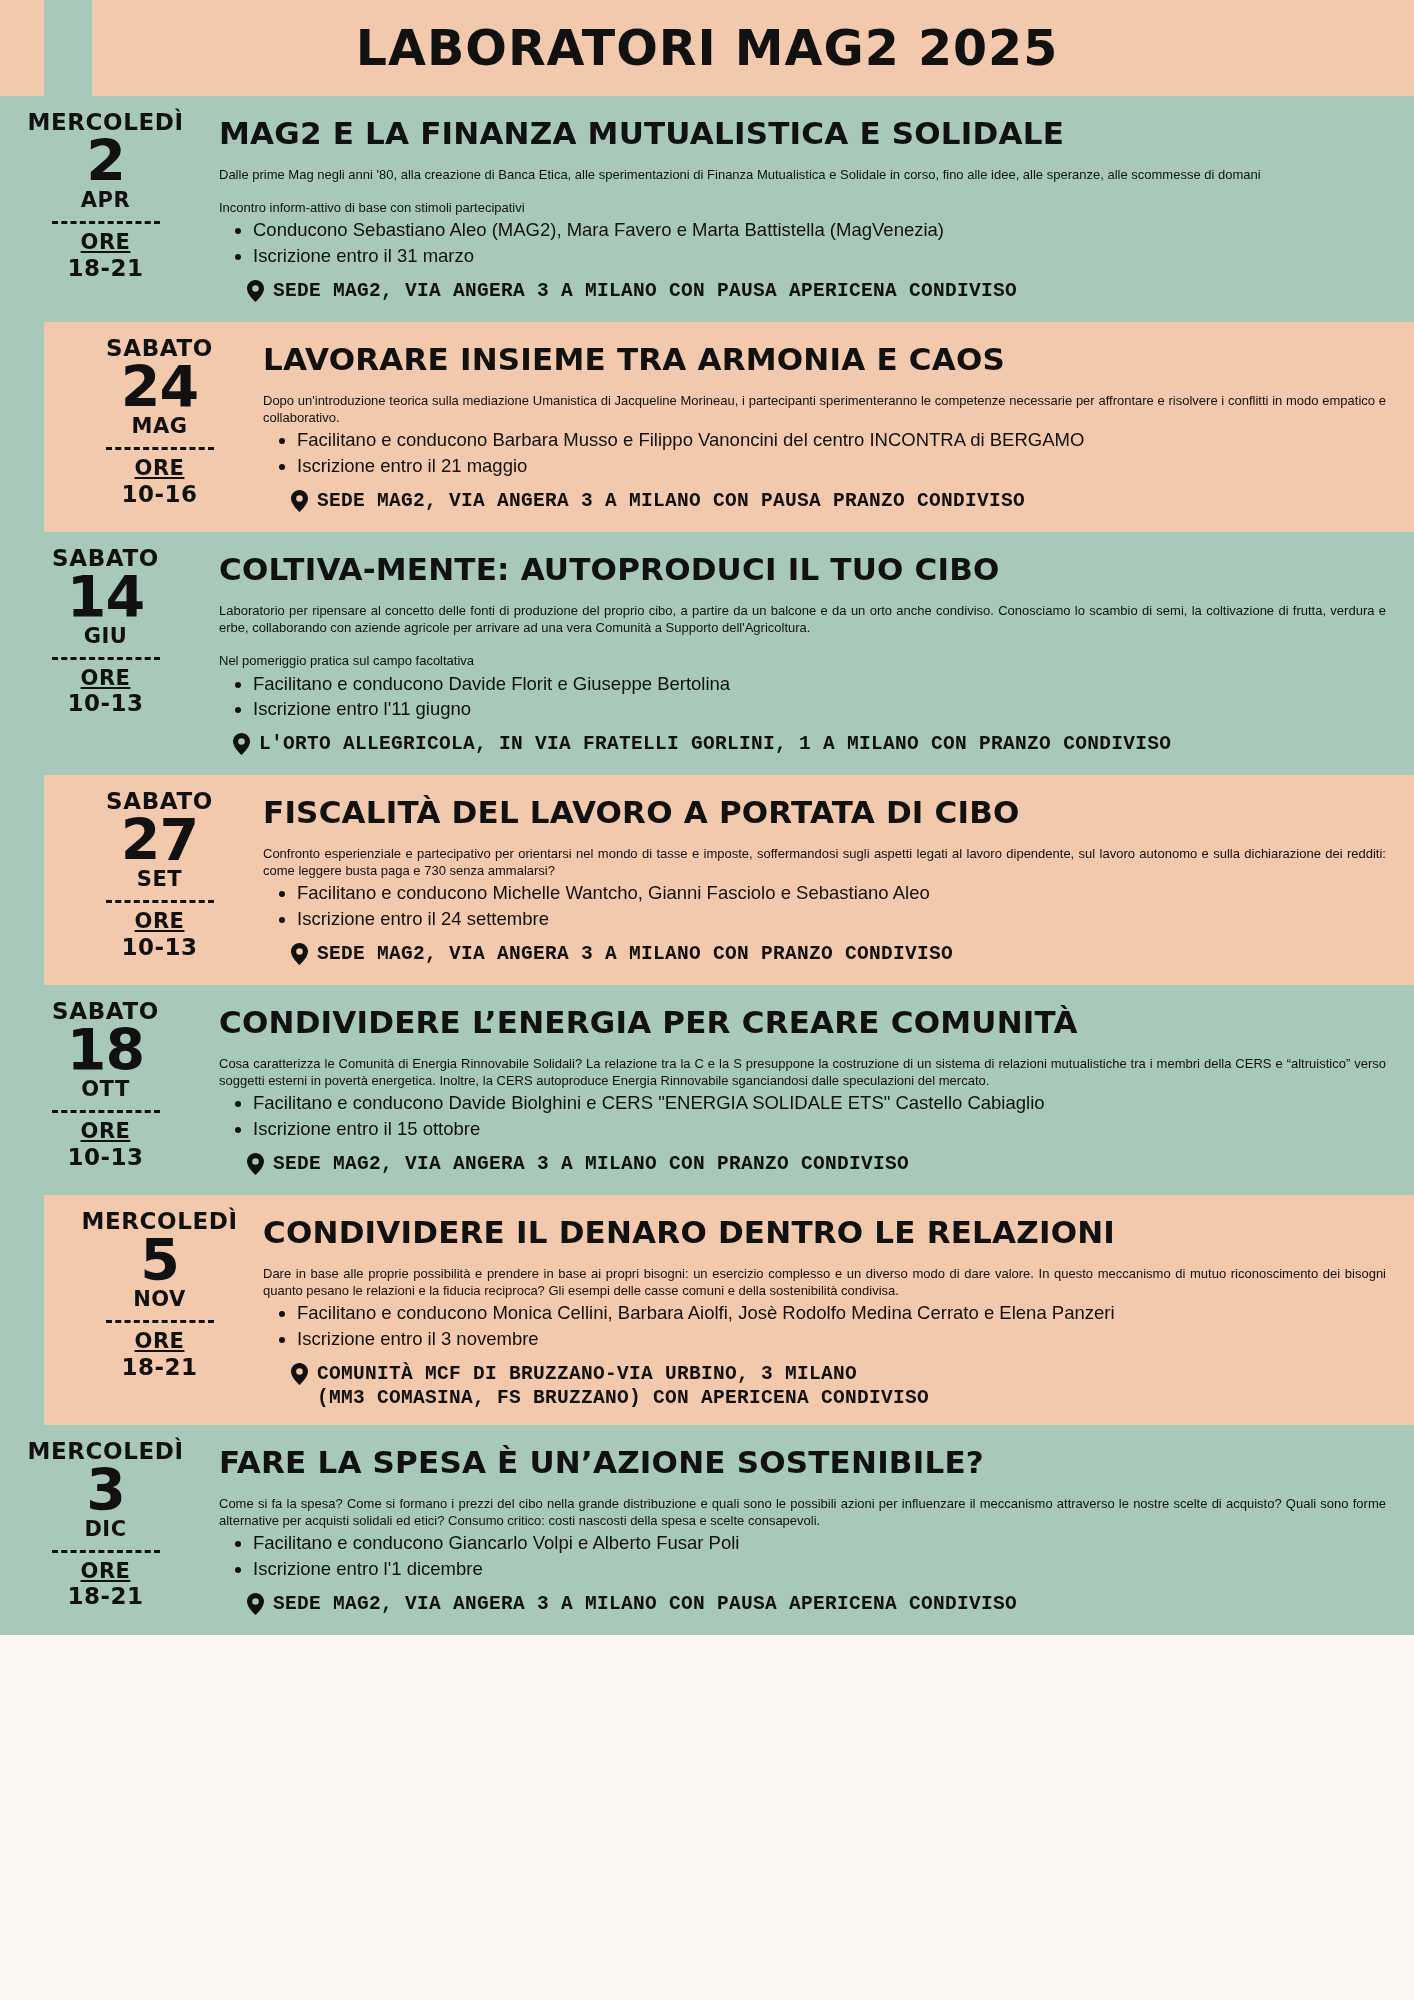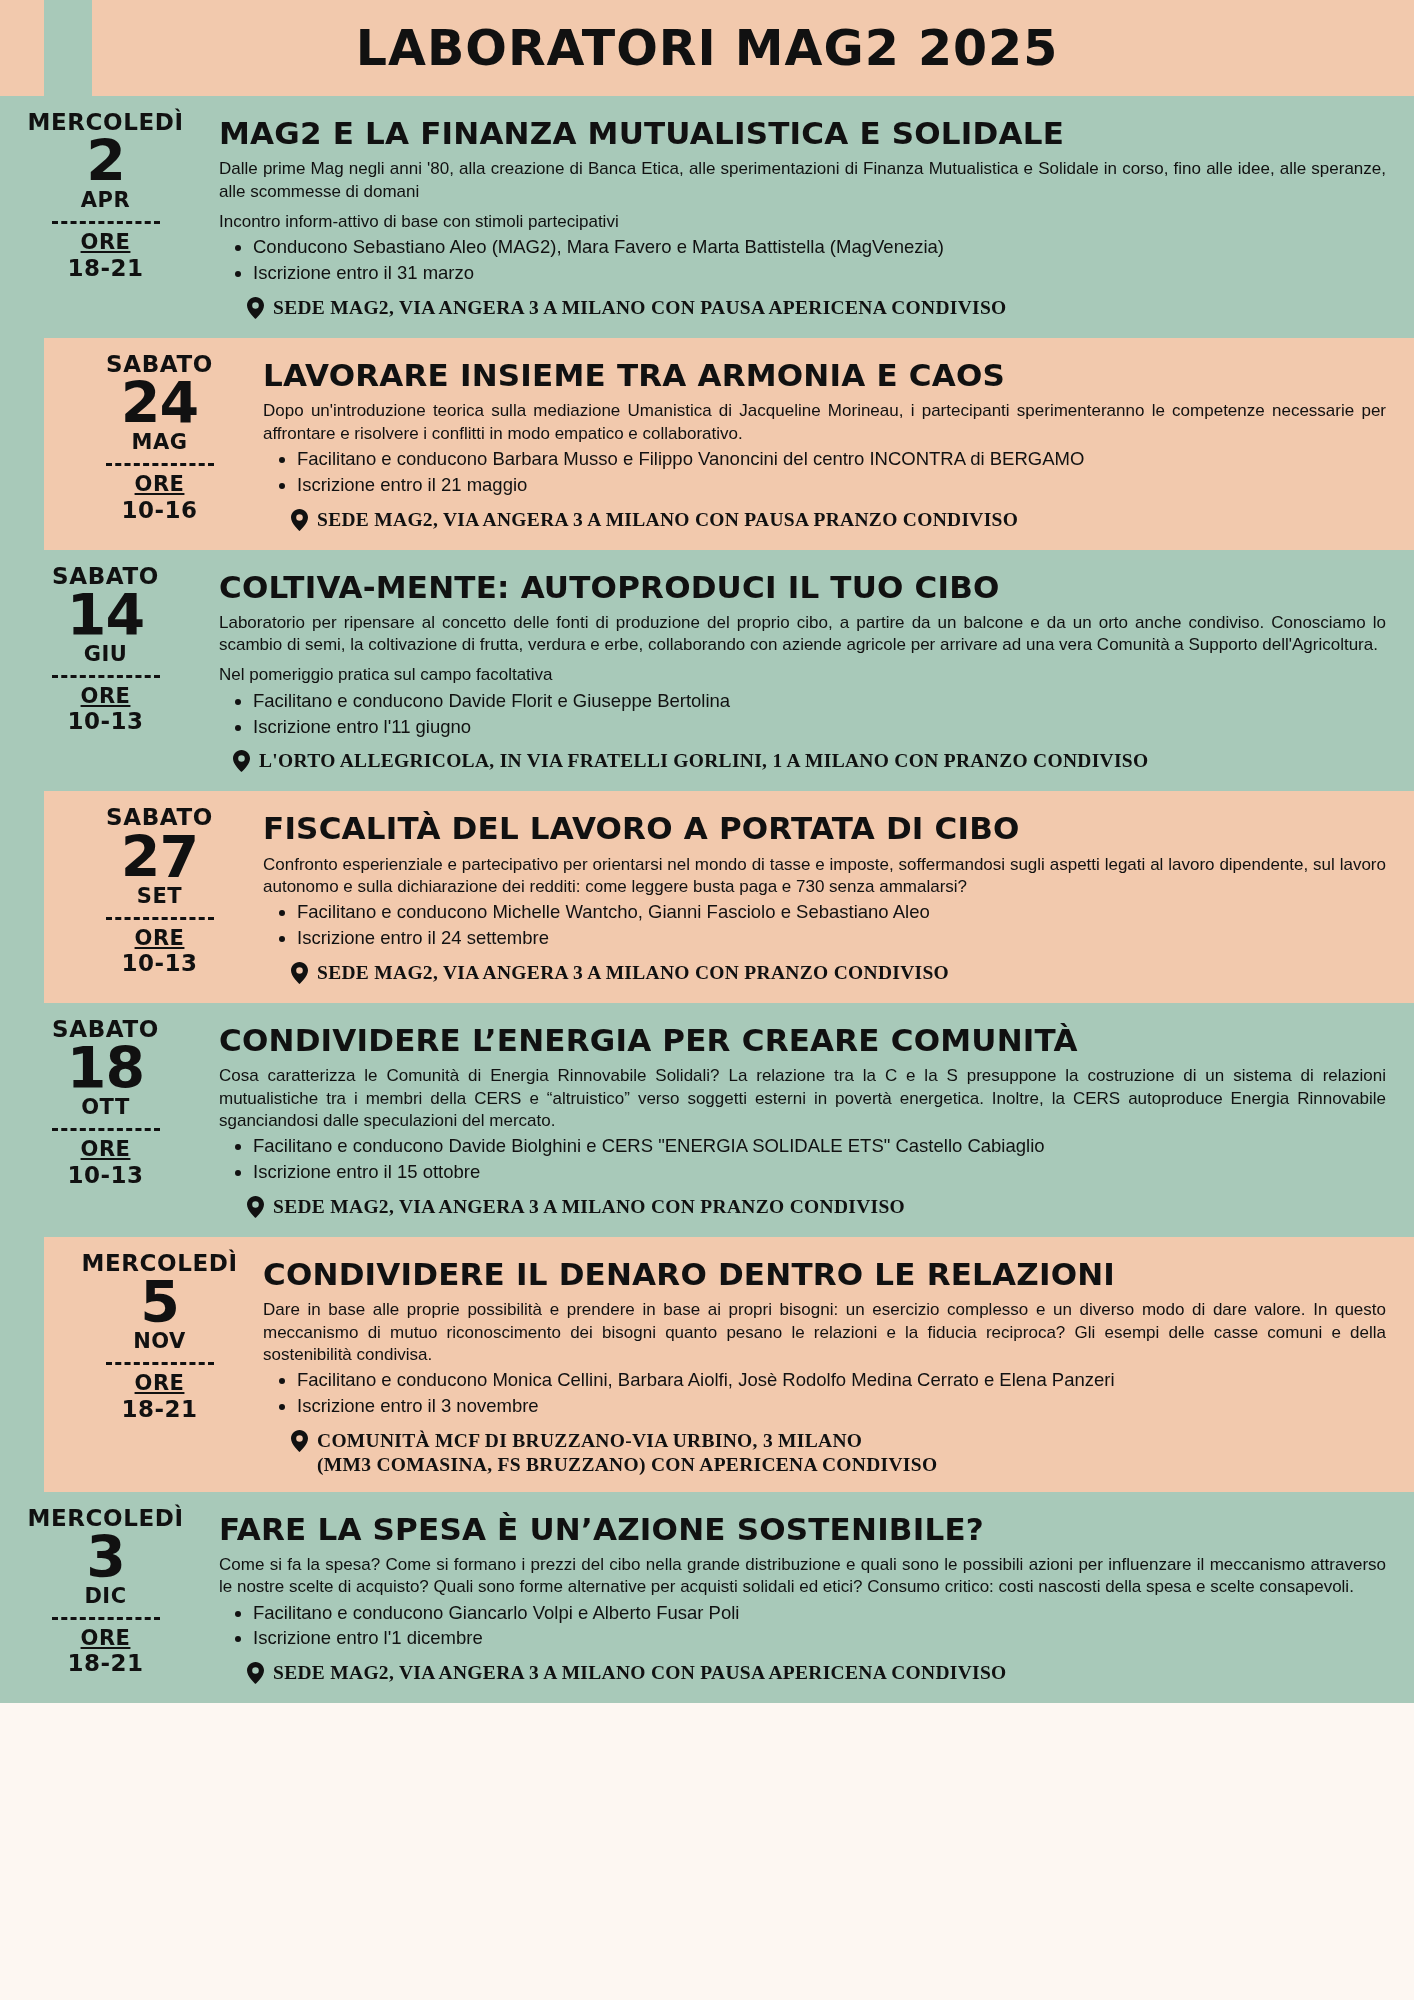--- a/index.html
+++ b/index.html
@@ -146,44 +146,44 @@
   }
   .ev-title {
     font-size: 31px;
     font-weight: bold;
     letter-spacing: .2px;
     line-height: 1.1;
     margin: 6px 0 8px 0;
     font-family: "DejaVu Sans", sans-serif;
   }
   .ev-desc {
-    font-size: 17px;
+    font-size: 13px;
     line-height: 1.32;
     text-align: justify;
-    margin: 8px 0 2px 0;
+    margin: 16px 0 2px 0;
   }
   ul.ev-list {
     margin: 2px 0 6px 0;
     padding-left: 34px;
   }
   ul.ev-list li {
     font-size: 18.5px;
     line-height: 1.34;
     margin: 0 0 1px 0;
   }
   .venue {
     display: flex;
     align-items: flex-start;
     gap: 9px;
     margin-top: 10px;
     font-size: 19.5px;
     font-weight: bold;
     letter-spacing: .3px;
     text-transform: uppercase;
-    font-family: Liberation Serif, serif;
+    font-family: Liberation Mono, monospace;
   }
   .venue .pin {
     flex: 0 0 auto;
     margin-top: 1px;
   }
   .venue .vtext { line-height: 1.25; }
   .venue .vtext span { display: block; }
   .pad-l-1 { padding-left: 28px; }
   .pad-l-3 { padding-left: 14px; }
 </style>

